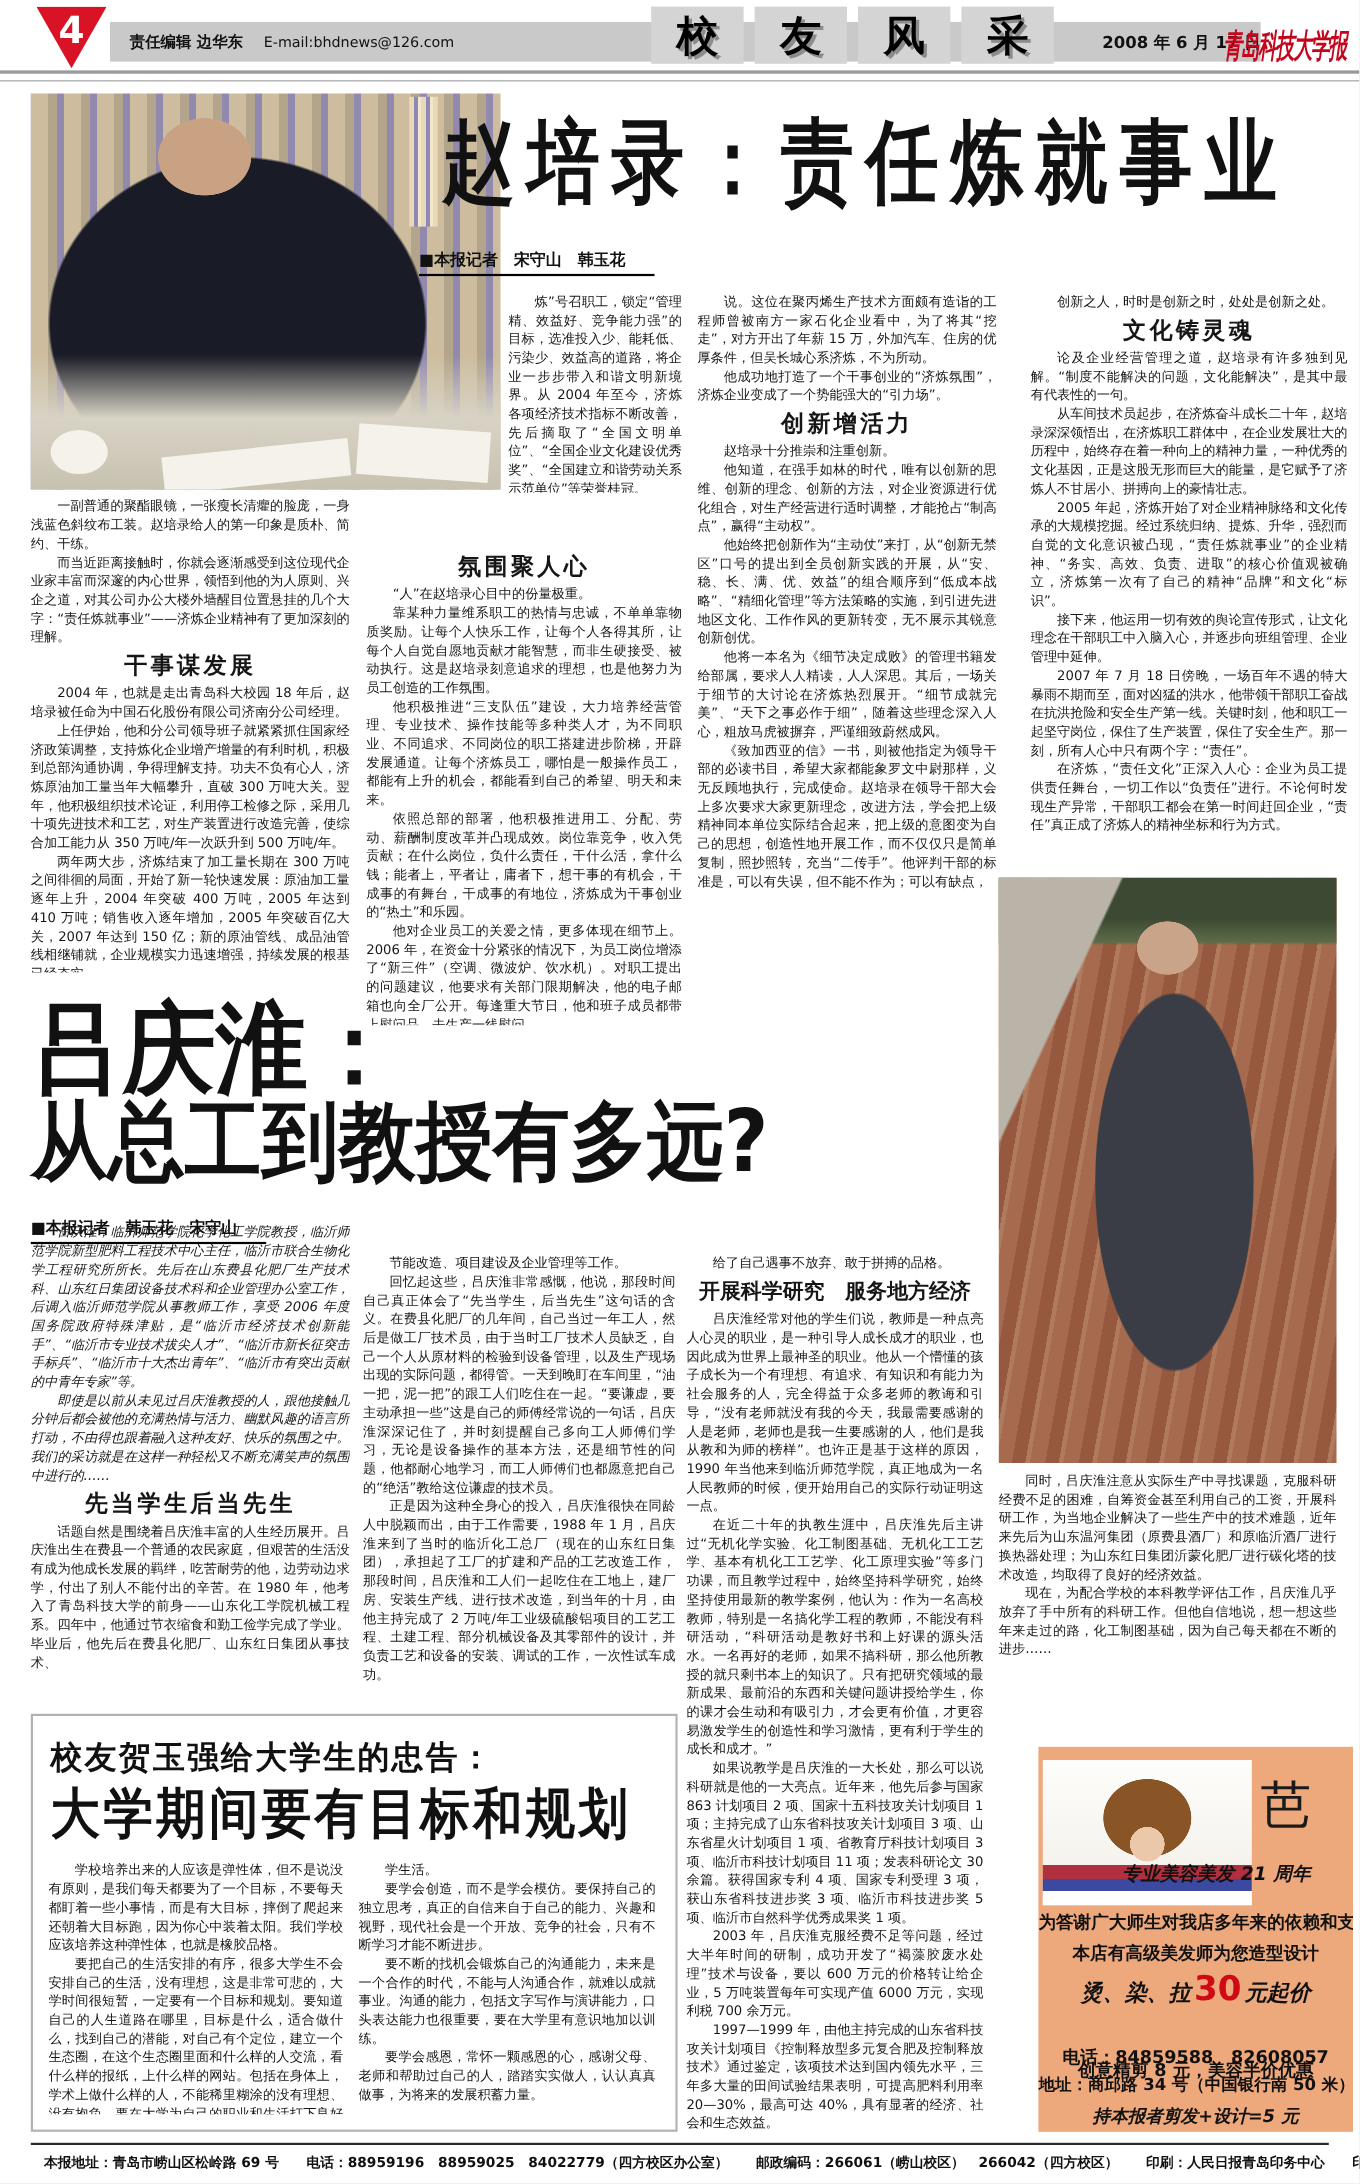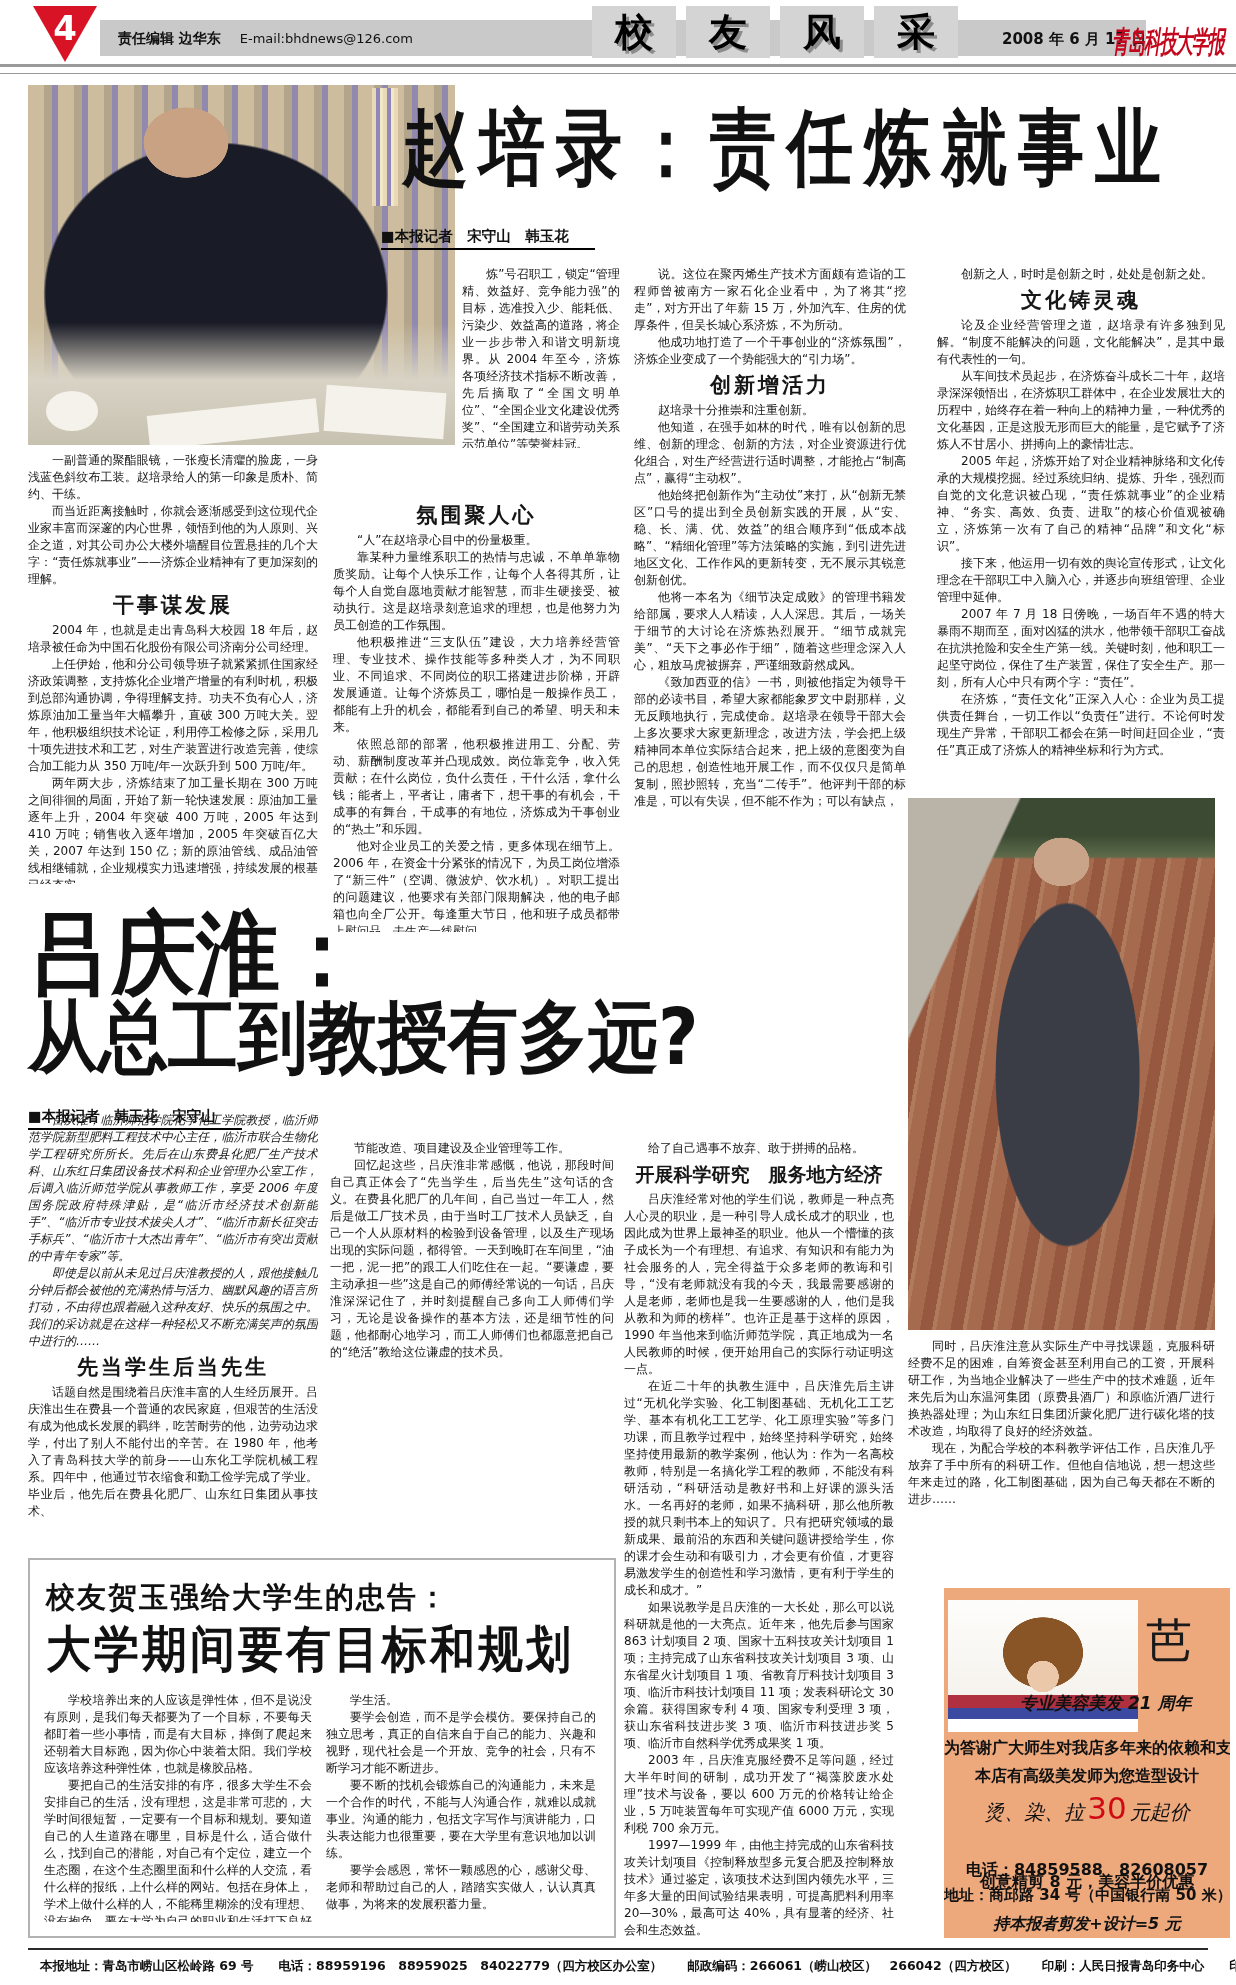--- a/index.html
+++ b/index.html
@@ -73,21 +73,21 @@
       background:
         radial-gradient(circle 26px at 50% 58%,#ecc8aa 0 60%,rgba(0,0,0,0) 61%),
         radial-gradient(ellipse 62px 55px at 50% 40%,#8a5526 0 64%,rgba(0,0,0,0) 65%),
         linear-gradient(180deg,rgba(0,0,0,0) 0 72%,#b03040 72% 82%,#3b4aa0 82% 90%,#ffffff 90%),
         linear-gradient(180deg,#fdfdfb 0,#f3efe8 100%);}
   #ad-title{position:absolute;left:202px;top:22px;font-size:46px;letter-spacing:14px;color:#1a1a1a;white-space:nowrap;}
   #ad-slogan{position:absolute;left:76px;top:104px;font-size:17px;font-weight:bold;font-style:italic;white-space:nowrap;}
   .ad-line{position:absolute;left:0;width:286px;text-align:center;white-space:nowrap;}
   #ad-thanks1{top:150px;font-size:16px;font-weight:bold;}
   #ad-thanks2{top:178px;font-size:16px;font-weight:bold;}
-  #ad-price{top:202px;font-size:20px;font-style:italic;font-weight:normal;}
+  #ad-price{top:202px;font-size:20px;font-style:italic;font-weight:bold;}
   #ad-price .val{font-size:31px;color:#cf0a14;font-style:normal;padding:0 3px;}
   #ad-deal{top:244px;font-size:16px;font-weight:bold;margin-top:40px;}
   #ad-phone{top:272px;font-size:16px;font-weight:bold;}
   #ad-addr{top:298px;font-size:15px;font-weight:bold;}
   #ad-promo{top:326px;font-size:16px;font-weight:bold;font-style:italic;}
   
   #foot-rule{left:28px;top:1948px;width:1180px;border-top:2px solid #2a2a2a;}
   #footer-text{left:40px;top:1958px;width:1170px;font-size:12.5px;font-weight:bold;white-space:nowrap;}
 </style>
 </head>
@@ -170,20 +170,21 @@
   </div>
   <div class="abs newscol" id="a2-colA">
       <div class="para">吕庆淮，临沂师范学院化学化工学院教授，临沂师范学院新型肥料工程技术中心主任，临沂市联合生物化学工程研究所所长。先后在山东费县化肥厂生产技术科、山东红日集团设备技术科和企业管理办公室工作，后调入临沂师范学院从事教师工作，享受 2006 年度国务院政府特殊津贴，是“临沂市经济技术创新能手”、“临沂市专业技术拔尖人才”、“临沂市新长征突击手标兵”、“临沂市十大杰出青年”、“临沂市有突出贡献的中青年专家”等。</div>
       <div class="para">即使是以前从未见过吕庆淮教授的人，跟他接触几分钟后都会被他的充满热情与活力、幽默风趣的语言所打动，不由得也跟着融入这种友好、快乐的氛围之中。我们的采访就是在这样一种轻松又不断充满笑声的氛围中进行的……</div>
       <div class="col-subhead">先当学生后当先生</div>
       <div class="para">话题自然是围绕着吕庆淮丰富的人生经历展开。吕庆淮出生在费县一个普通的农民家庭，但艰苦的生活没有成为他成长发展的羁绊，吃苦耐劳的他，边劳动边求学，付出了别人不能付出的辛苦。在 1980 年，他考入了青岛科技大学的前身——山东化工学院机械工程系。四年中，他通过节衣缩食和勤工俭学完成了学业。毕业后，他先后在费县化肥厂、山东红日集团从事技术、</div>
     </div>
   <div class="abs newscol" id="a2-colB">
       <div class="para">节能改造、项目建设及企业管理等工作。</div>
       <div class="para">回忆起这些，吕庆淮非常感慨，他说，那段时间自己真正体会了“先当学生，后当先生”这句话的含义。在费县化肥厂的几年间，自己当过一年工人，然后是做工厂技术员，由于当时工厂技术人员缺乏，自己一个人从原材料的检验到设备管理，以及生产现场出现的实际问题，都得管。一天到晚盯在车间里，“油一把，泥一把”的跟工人们吃住在一起。“要谦虚，要主动承担一些”这是自己的师傅经常说的一句话，吕庆淮深深记住了，并时刻提醒自己多向工人师傅们学习，无论是设备操作的基本方法，还是细节性的问题，他都耐心地学习，而工人师傅们也都愿意把自己的“绝活”教给这位谦虚的技术员。</div>
+      <div class="para">正是因为这种全身心的投入，吕庆淮很快在同龄人中脱颖而出，由于工作需要，1988 年 1 月，吕庆淮来到了当时的临沂化工总厂（现在的山东红日集团），承担起了工厂的扩建和产品的工艺改造工作，那段时间，吕庆淮和工人们一起吃住在工地上，建厂房、安装生产线、进行技术改造，到当年的十月，由他主持完成了 2 万吨/年工业级硫酸铝项目的工艺工程、土建工程、部分机械设备及其零部件的设计，并负责工艺和设备的安装、调试的工作，一次性试车成功。</div>
     </div>
   <div class="abs newscol" id="a2-colC">
       <div class="para">给了自己遇事不放弃、敢于拼搏的品格。</div>
       <div class="col-subhead">开展科学研究　服务地方经济</div>
       <div class="para">吕庆淮经常对他的学生们说，教师是一种点亮人心灵的职业，是一种引导人成长成才的职业，也因此成为世界上最神圣的职业。他从一个懵懂的孩子成长为一个有理想、有追求、有知识和有能力为社会服务的人，完全得益于众多老师的教诲和引导，“没有老师就没有我的今天，我最需要感谢的人是老师，老师也是我一生要感谢的人，他们是我从教和为师的榜样”。也许正是基于这样的原因，1990 年当他来到临沂师范学院，真正地成为一名人民教师的时候，便开始用自己的实际行动证明这一点。</div>
       <div class="para">在近二十年的执教生涯中，吕庆淮先后主讲过“无机化学实验、化工制图基础、无机化工工艺学、基本有机化工工艺学、化工原理实验”等多门功课，而且教学过程中，始终坚持科学研究，始终坚持使用最新的教学案例，他认为：作为一名高校教师，特别是一名搞化学工程的教师，不能没有科研活动，“科研活动是教好书和上好课的源头活水。一名再好的老师，如果不搞科研，那么他所教授的就只剩书本上的知识了。只有把研究领域的最新成果、最前沿的东西和关键问题讲授给学生，你的课才会生动和有吸引力，才会更有价值，才更容易激发学生的创造性和学习激情，更有利于学生的成长和成才。”</div>
       <div class="para">如果说教学是吕庆淮的一大长处，那么可以说科研就是他的一大亮点。近年来，他先后参与国家 863 计划项目 2 项、国家十五科技攻关计划项目 1 项；主持完成了山东省科技攻关计划项目 3 项、山东省星火计划项目 1 项、省教育厅科技计划项目 3 项、临沂市科技计划项目 11 项；发表科研论文 30 余篇。获得国家专利 4 项、国家专利受理 3 项，获山东省科技进步奖 3 项、临沂市科技进步奖 5 项、临沂市自然科学优秀成果奖 1 项。</div>
       <div class="para">2003 年，吕庆淮克服经费不足等问题，经过大半年时间的研制，成功开发了“褐藻胶废水处理”技术与设备，要以 600 万元的价格转让给企业，5 万吨装置每年可实现产值 6000 万元，实现利税 700 余万元。</div>
       <div class="para">1997—1999 年，由他主持完成的山东省科技攻关计划项目《控制释放型多元复合肥及控制释放技术》通过鉴定，该项技术达到国内领先水平，三年多大量的田间试验结果表明，可提高肥料利用率 20—30%，最高可达 40%，具有显著的经济、社会和生态效益。</div>
       <div class="para">与此同时，在完成这多项国家和省级科研课题的同时……</div>

